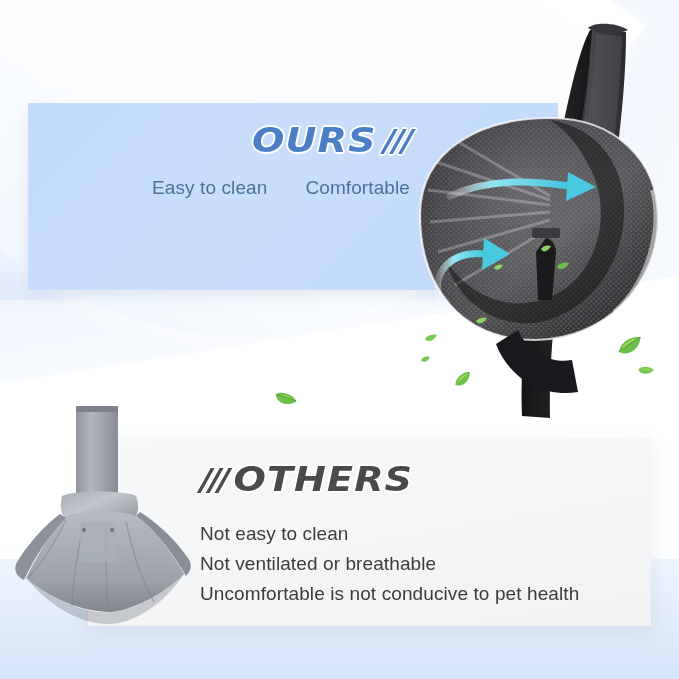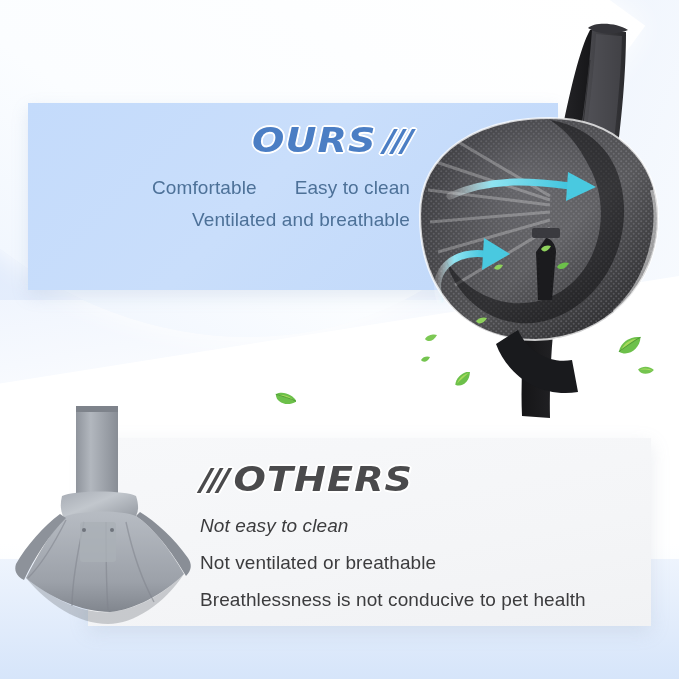--- a/index.html
+++ b/index.html
@@ -124,25 +124,25 @@
   .slashes-grey{
     display:inline-block;
     font-style:italic;font-weight:bold;
     color:#4a4a4c;
     letter-spacing:-3px;
     font-size:30px;
   }
   .others-line{
     color:#3c3c3e;
     font-size:19px;
-    margin-top:15px;
+    margin-top:8px;
     white-space:nowrap;
     letter-spacing:.1px;
   }
-  .others-line.first{margin-top:16px;display:flex;gap:32px;font-style:italic;}
+  .others-line.first{margin-top:24px;display:flex;gap:32px;}
 
   
   .prod-black{position:absolute;left:400px;top:0;width:279px;height:420px;}
   .prod-grey{position:absolute;left:14px;top:398px;width:220px;height:250px;}
 
   
   .leaf{position:absolute;}
 </style>
 </head>
 <body>
@@ -259,24 +259,23 @@
       <path d="M84,238 L110,254 L82,270 Z" fill="#49c9e0"></path>
     </svg>
   </div>
 
   <div class="ours-inner">
     <div class="title-ours">
       <span>OURS</span>
       <span class="slashes-blue">///</span>
     </div>
     <div class="ours-line first">
+      <span>Easy to clean</span>
       <span>Comfortable</span>
-      <span>Easy to clean</span>
     </div>
-    <div class="ours-line">Ventilated and breathable</div>
   </div>
 
   <div class="leaf" style="left:615px;top:336px;">
     <svg width="30" height="22" viewBox="0 0 30 22">
         <g transform="rotate(-18 15 11)">
       <path d="M3,12 C8,2 22,1 28,5 C24,16 10,20 3,12 Z" fill="#6cc04a"></path>
       <path d="M5,12 C10,5 20,3 26,6 C20,7 11,10 5,12 Z" fill="#a6d95a"></path>
       <path d="M3,12 C10,10 21,6 28,5" stroke="#4e9e38" stroke-width="1" fill="none"></path>
     </g>
       </svg>
@@ -395,16 +394,16 @@
 
   <div class="others-inner">
     <div class="title-others">
       <span class="slashes-grey">///</span>
       <span>OTHERS</span>
     </div>
     <div class="others-line first">
       <span>Not easy to clean</span>
     </div>
     <div class="others-line">Not ventilated or breathable</div>
-    <div class="others-line">Breathlessness is not conducive to pet health</div>
+    <div class="others-line">Uncomfortable is not conducive to pet health</div>
   </div>
 
 </div>
 
 </body></html>

